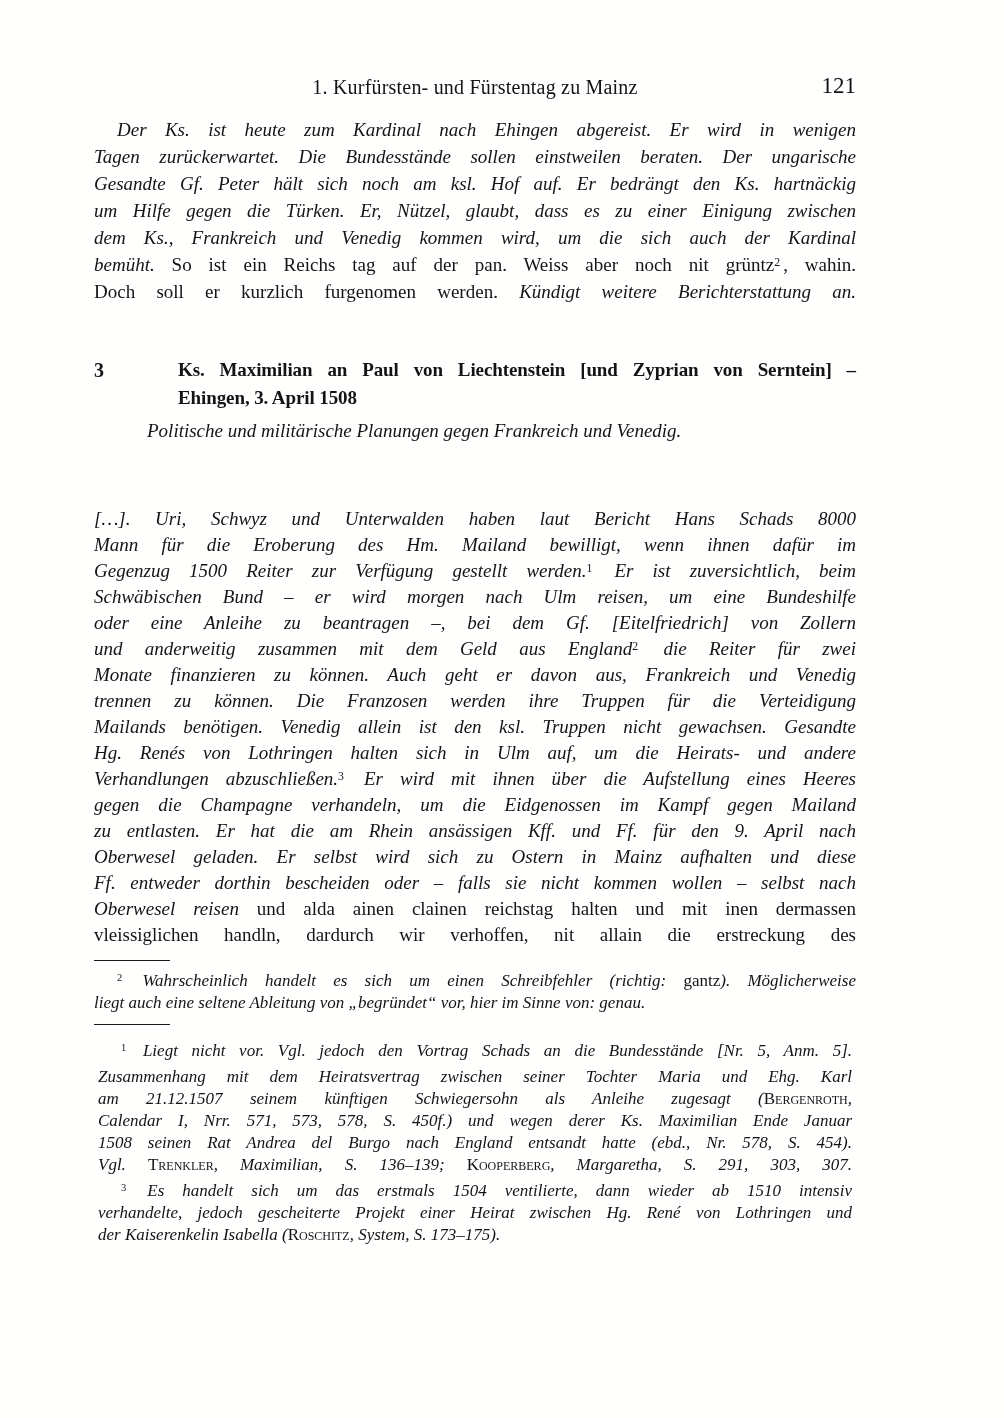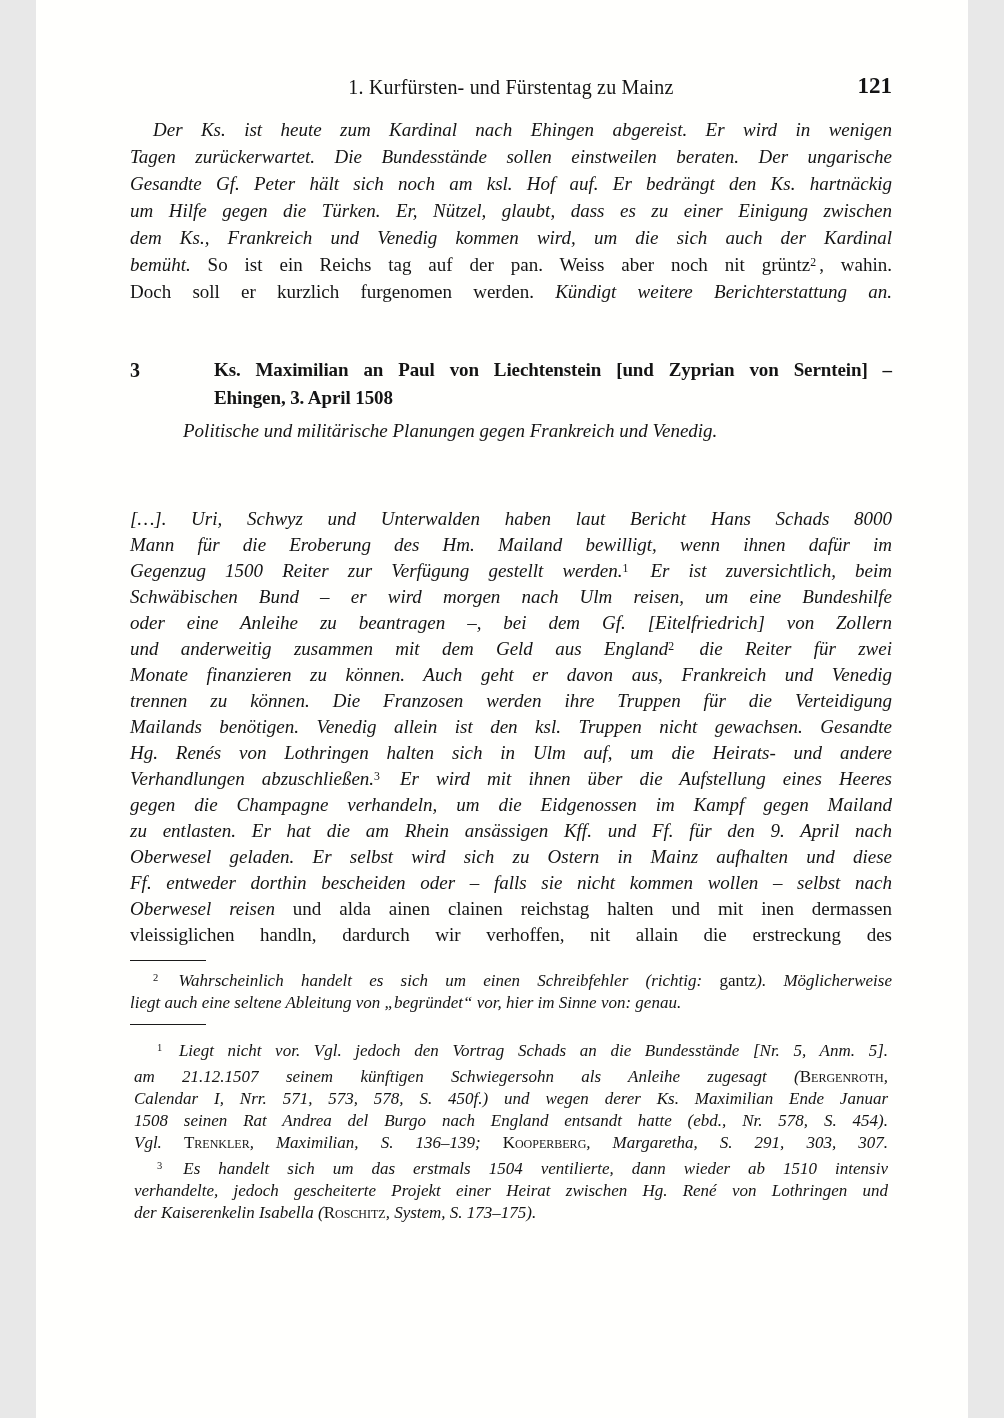--- a/index.html
+++ b/index.html
@@ -1,29 +1,29 @@
 <!DOCTYPE html>
 <html><head>
 <meta charset="utf-8">
 <style>
   html,body { margin:0; padding:0; background:#e8e8e8; }
   .page {
     position: relative;
-    width: 932px; height: 1418px;
+    width: 1004px; height: 1418px;
     margin: 0 auto;
     background: #fffffd;
     color: #141414;
     font-family: "Liberation Serif", "DejaVu Serif", serif;
     overflow: hidden;
   }
   .abs { position: absolute; }
   
   .running-header { left:94px; width:762px; top:76px; height:28px; font-size:20px; }
   .running-title { position:absolute; left:0; right:0; text-align:center; letter-spacing:0.2px; }
-  .running-page-number { position:absolute; right:0; top:-3px; font-size:23px;font-weight:bold; }
+  .running-page-number { position:absolute; right:0; top:-3px; font-size:23px; }
 
   
   .textblock { left:94px; width:762px; }
   .jline {
     text-align: justify;
     text-align-last: justify;
     white-space: normal;
   }
   .jline.last { text-align-last: left; }
   .jline.indent { text-indent: 23px; }
@@ -122,20 +122,21 @@
       <div class="jline last"><span class="seg-i">liegt auch eine seltene Ableitung von „begründet“ vor, hier im Sinne von: genau.</span></div>
     </div>
 
   <div class="abs footnote-rule rule-2"></div>
 
   <div class="abs textblock footnotes-block">
     <div class="note">
         <div class="jline indent"><sup class="seg-sup">1</sup><span class="seg-i"> Liegt nicht vor. Vgl. jedoch den Vortrag Schads an die Bundesstände [Nr. 5, Anm. 5].</span></div>
       </div>
     <div class="note">
+        <div class="jline"><span class="seg-i">Zusammenhang mit dem Heiratsvertrag zwischen seiner Tochter Maria und Ehg. Karl</span></div>
         <div class="jline"><span class="seg-i">am 21.12.1507 seinem künftigen Schwiegersohn als Anleihe zugesagt (</span><span class="seg-sc">Bergenroth</span><span class="seg-i">,</span></div>
         <div class="jline"><span class="seg-i">Calendar I, Nrr. 571, 573, 578, S. 450f.) und wegen derer Ks. Maximilian Ende Januar</span></div>
         <div class="jline"><span class="seg-i">1508 seinen Rat Andrea del Burgo nach England entsandt hatte (ebd., Nr. 578, S. 454).</span></div>
         <div class="jline"><span class="seg-i">Vgl. </span><span class="seg-sc">Trenkler</span><span class="seg-i">, Maximilian, S. 136–139; </span><span class="seg-sc">Kooperberg</span><span class="seg-i">, Margaretha, S. 291, 303, 307.</span></div>
       </div>
     <div class="note">
         <div class="jline indent"><sup class="seg-sup">3</sup><span class="seg-i"> Es handelt sich um das erstmals 1504 ventilierte, dann wieder ab 1510 intensiv</span></div>
         <div class="jline"><span class="seg-i">verhandelte, jedoch gescheiterte Projekt einer Heirat zwischen Hg. René von Lothringen und</span></div>
         <div class="jline last"><span class="seg-i">der Kaiserenkelin Isabella (</span><span class="seg-sc">Roschitz</span><span class="seg-i">, System, S. 173–175).</span></div>
       </div>

